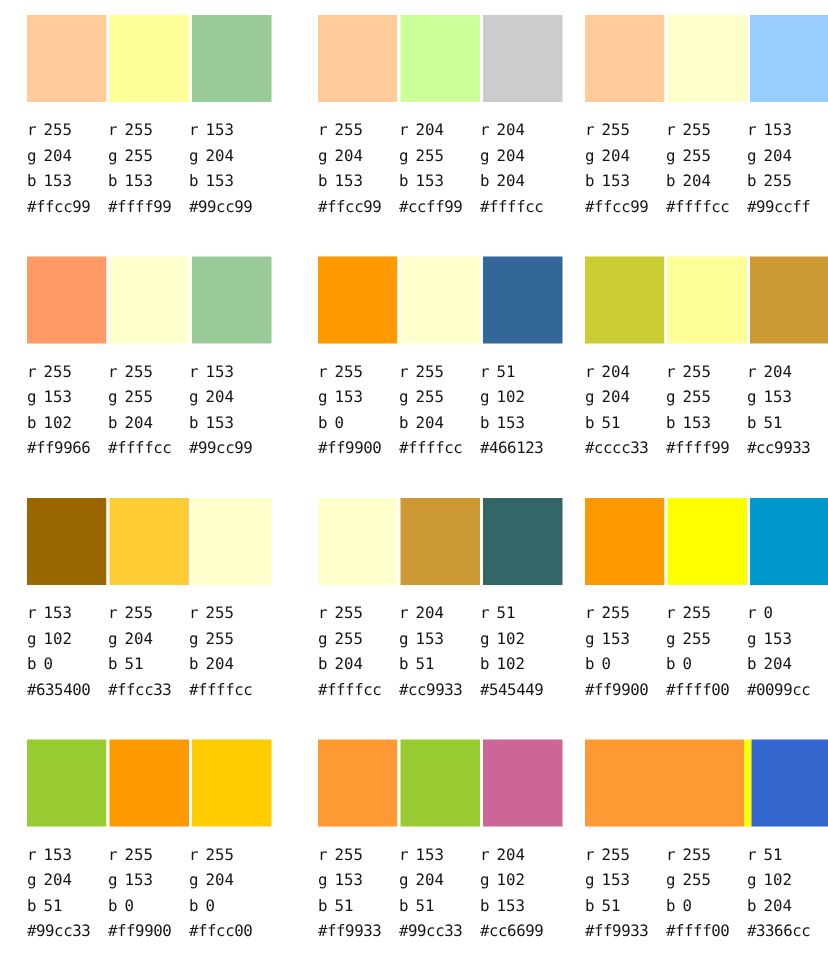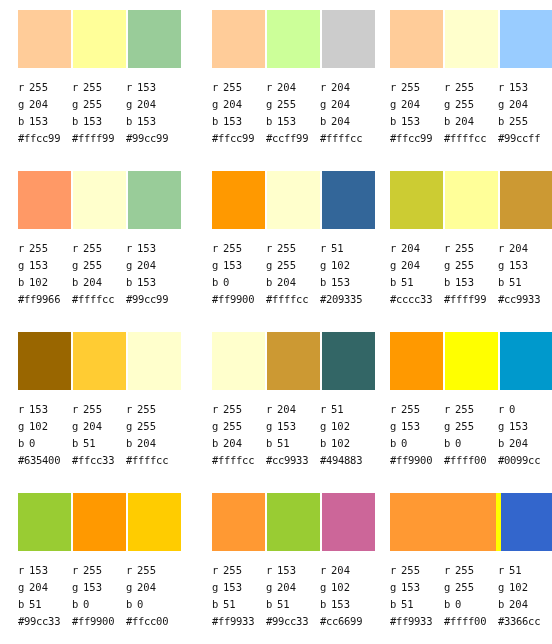--- a/index.html
+++ b/index.html
@@ -227,21 +227,21 @@
             <div class="value-cell"><span class="chan">g</span>102</div>
           </div>
           <div class="value-line">
             <div class="value-cell"><span class="chan">b</span>0</div>
             <div class="value-cell"><span class="chan">b</span>204</div>
             <div class="value-cell"><span class="chan">b</span>153</div>
           </div>
           <div class="value-line hexline">
             <div class="value-cell">#ff9900</div>
             <div class="value-cell">#ffffcc</div>
-            <div class="value-cell">#209335</div>
+            <div class="value-cell">#466123</div>
           </div>
         </div>
       </div>
       <div class="palette-card col-2">
         <div class="swatch-strip">
           <div class="swatch w-norm" title="#cccc33" style="background: rgb(204, 204, 51);"></div>
           <div class="sw-gap"></div>
           <div class="swatch w-norm" title="#ffff99" style="background: rgb(255, 255, 153);"></div>
           <div class="sw-gap"></div>
           <div class="swatch w-norm" title="#cc9933" style="background: rgb(204, 153, 51);"></div>
@@ -322,21 +322,21 @@
             <div class="value-cell"><span class="chan">g</span>102</div>
           </div>
           <div class="value-line">
             <div class="value-cell"><span class="chan">b</span>204</div>
             <div class="value-cell"><span class="chan">b</span>51</div>
             <div class="value-cell"><span class="chan">b</span>102</div>
           </div>
           <div class="value-line hexline">
             <div class="value-cell">#ffffcc</div>
             <div class="value-cell">#cc9933</div>
-            <div class="value-cell">#494883</div>
+            <div class="value-cell">#545449</div>
           </div>
         </div>
       </div>
       <div class="palette-card col-2">
         <div class="swatch-strip">
           <div class="swatch w-norm" title="#ff9900" style="background: rgb(255, 153, 0);"></div>
           <div class="sw-gap"></div>
           <div class="swatch w-norm" title="#ffff00" style="background: rgb(255, 255, 0);"></div>
           <div class="sw-gap"></div>
           <div class="swatch w-norm" title="#0099cc" style="background: rgb(0, 153, 204);"></div>

